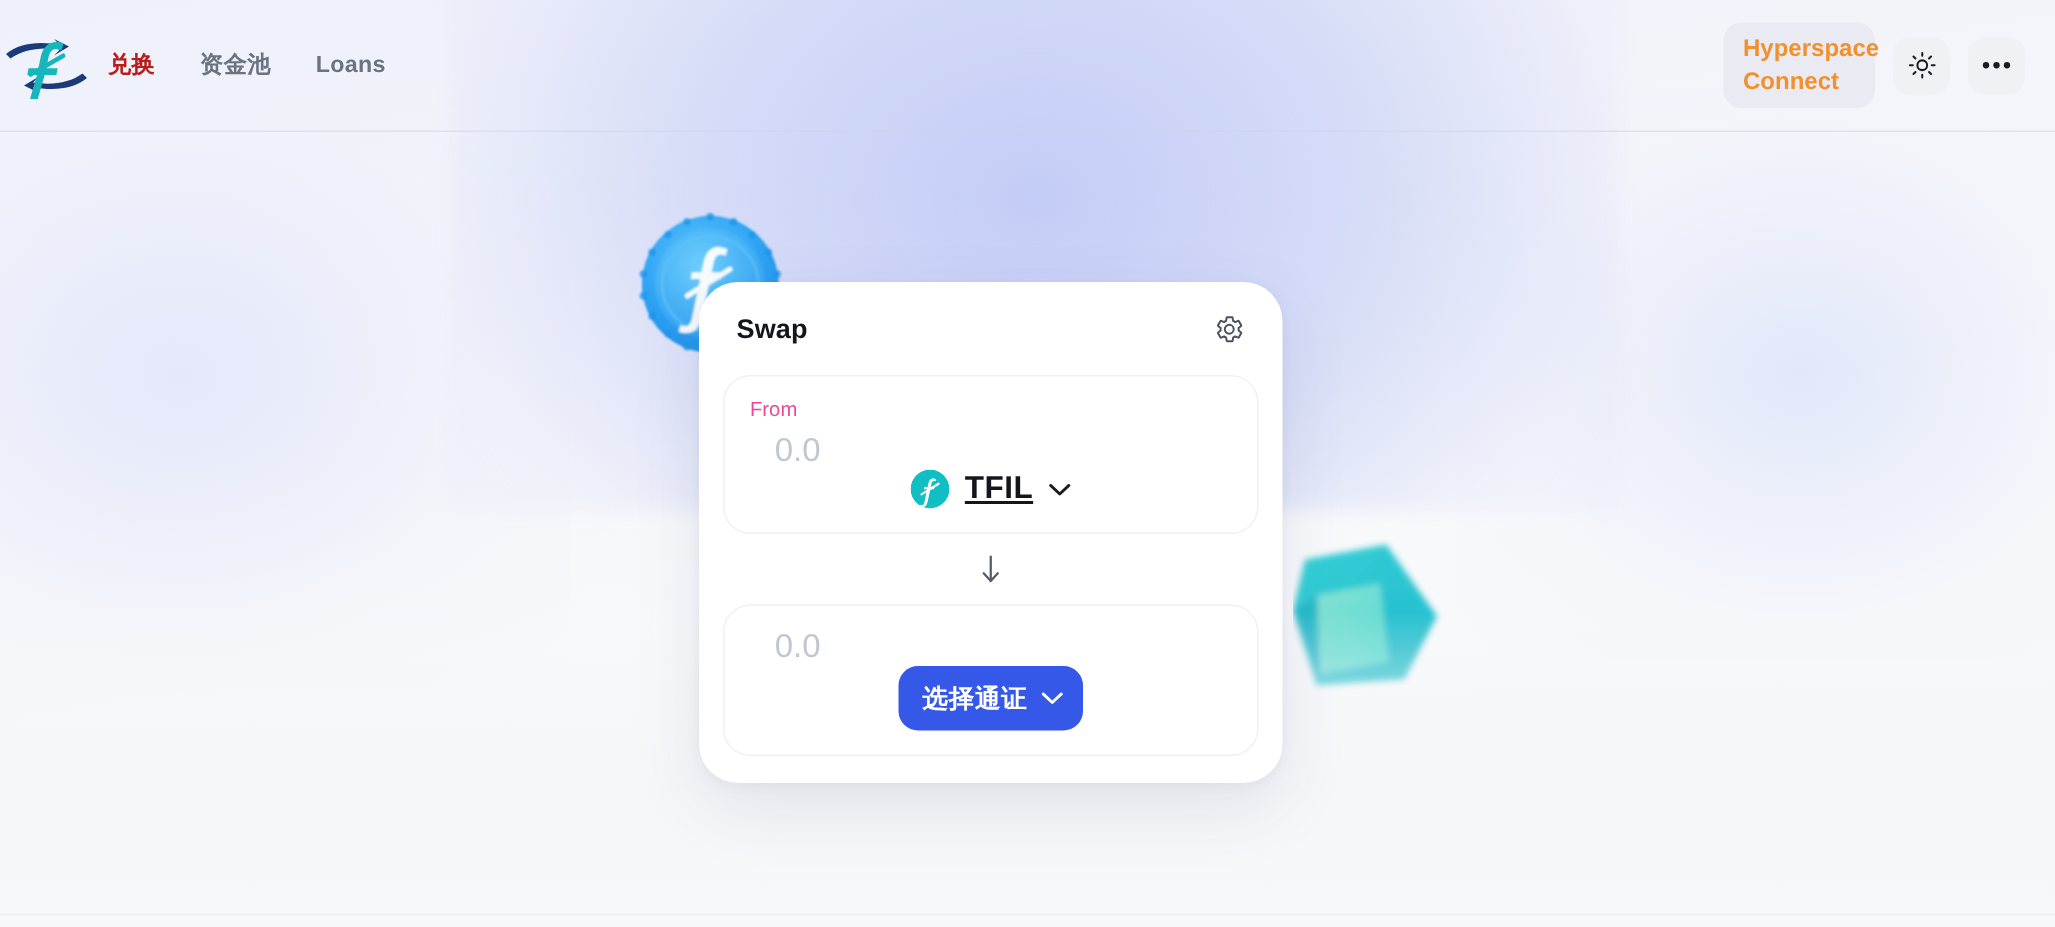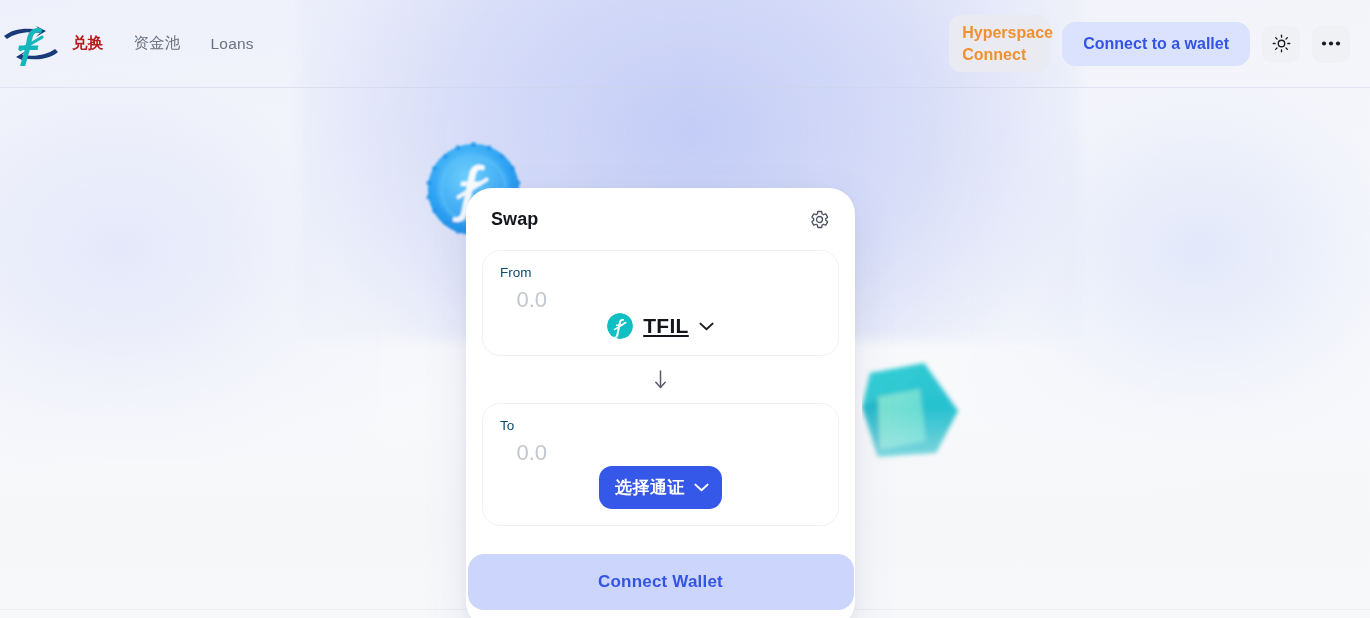--- a/index.html
+++ b/index.html
@@ -101,20 +101,21 @@
     align-items: center;
     gap: 30px;
     margin-left: 12px;
   }
   .nav-item {
     font-size: 15.5px;
     color: #6b7280;
     letter-spacing: .2px;
     cursor: pointer;
     white-space: nowrap;
+    font-weight: bold;
   }
   .nav-item.active {
     color: #b91c1c;
     font-weight: 700;
   }
 
   .header-right {
     margin-left: auto;
     display: flex;
     align-items: center;
@@ -197,21 +198,21 @@
 
   .panel {
     margin: 0 16px;
     border: 1px solid #f0f1f4;
     border-radius: 18px;
     padding: 14px 17px 16px 17px;
     background: #fff;
   }
   .panel-label {
     font-size: 13.5px;
-    color: #0c4a6e;
+    color: #ec4899;
     margin-bottom: 7px;
   }
   .panel-row {
     display: flex;
     align-items: center;
     min-height: 38px;
     flex-direction: column;
   }
   .amount-input {
     flex: 1 1 auto;
@@ -399,21 +400,20 @@
       <div class="nav-item">Loans</div>
     </div>
 
     <div class="header-right">
 
       <div class="network-badge">
         <span>Hyperspace</span>
         <span>Connect</span>
       </div>
 
-      <button class="connect-pill">Connect to a wallet</button>
 
       <button class="icon-btn">
         <svg width="19" height="19" viewBox="0 0 24 24">
           <circle cx="12" cy="12" r="4.1" fill="none" stroke="#1a1c22" stroke-width="1.7"></circle>
           <g stroke="#1a1c22" stroke-width="1.7" stroke-linecap="round">
             <line x1="12" y1="1.6" x2="12" y2="4"></line>
             <line x1="12" y1="20" x2="12" y2="22.4"></line>
             <line x1="1.6" y1="12" x2="4" y2="12"></line>
             <line x1="20" y1="12" x2="22.4" y2="12"></line>
             <line x1="4.6" y1="4.6" x2="6.3" y2="6.3"></line>
@@ -467,28 +467,26 @@
     <div class="arrow-row">
       <button class="arrow-btn">
         <svg width="13" height="19" viewBox="0 0 13 19">
           <line x1="6.5" y1="1" x2="6.5" y2="17" stroke="#565a6b" stroke-width="1.5" stroke-linecap="round"></line>
           <path d="M1.8 12.2 L6.5 17.4 L11.2 12.2" fill="none" stroke="#565a6b" stroke-width="1.5" stroke-linecap="round" stroke-linejoin="round"></path>
         </svg>
       </button>
     </div>
 
     <div class="panel">
-      <div class="panel-label">To</div>
       <div class="panel-row">
         <input class="amount-input" type="text" placeholder="0.0" style="">
         <button class="select-token-btn">
           <span class="label">选择通证</span>
           <svg width="15" height="9" viewBox="0 0 15 9">
             <path d="M1.4 1.6 L7.5 7.3 L13.6 1.6" fill="none" stroke="#ffffff" stroke-width="1.9" stroke-linecap="round" stroke-linejoin="round"></path>
           </svg>
         </button>
       </div>
     </div>
 
-    <button class="connect-wallet-btn">Connect Wallet</button>
   </div>
 
 </div>
 
 </body></html>

